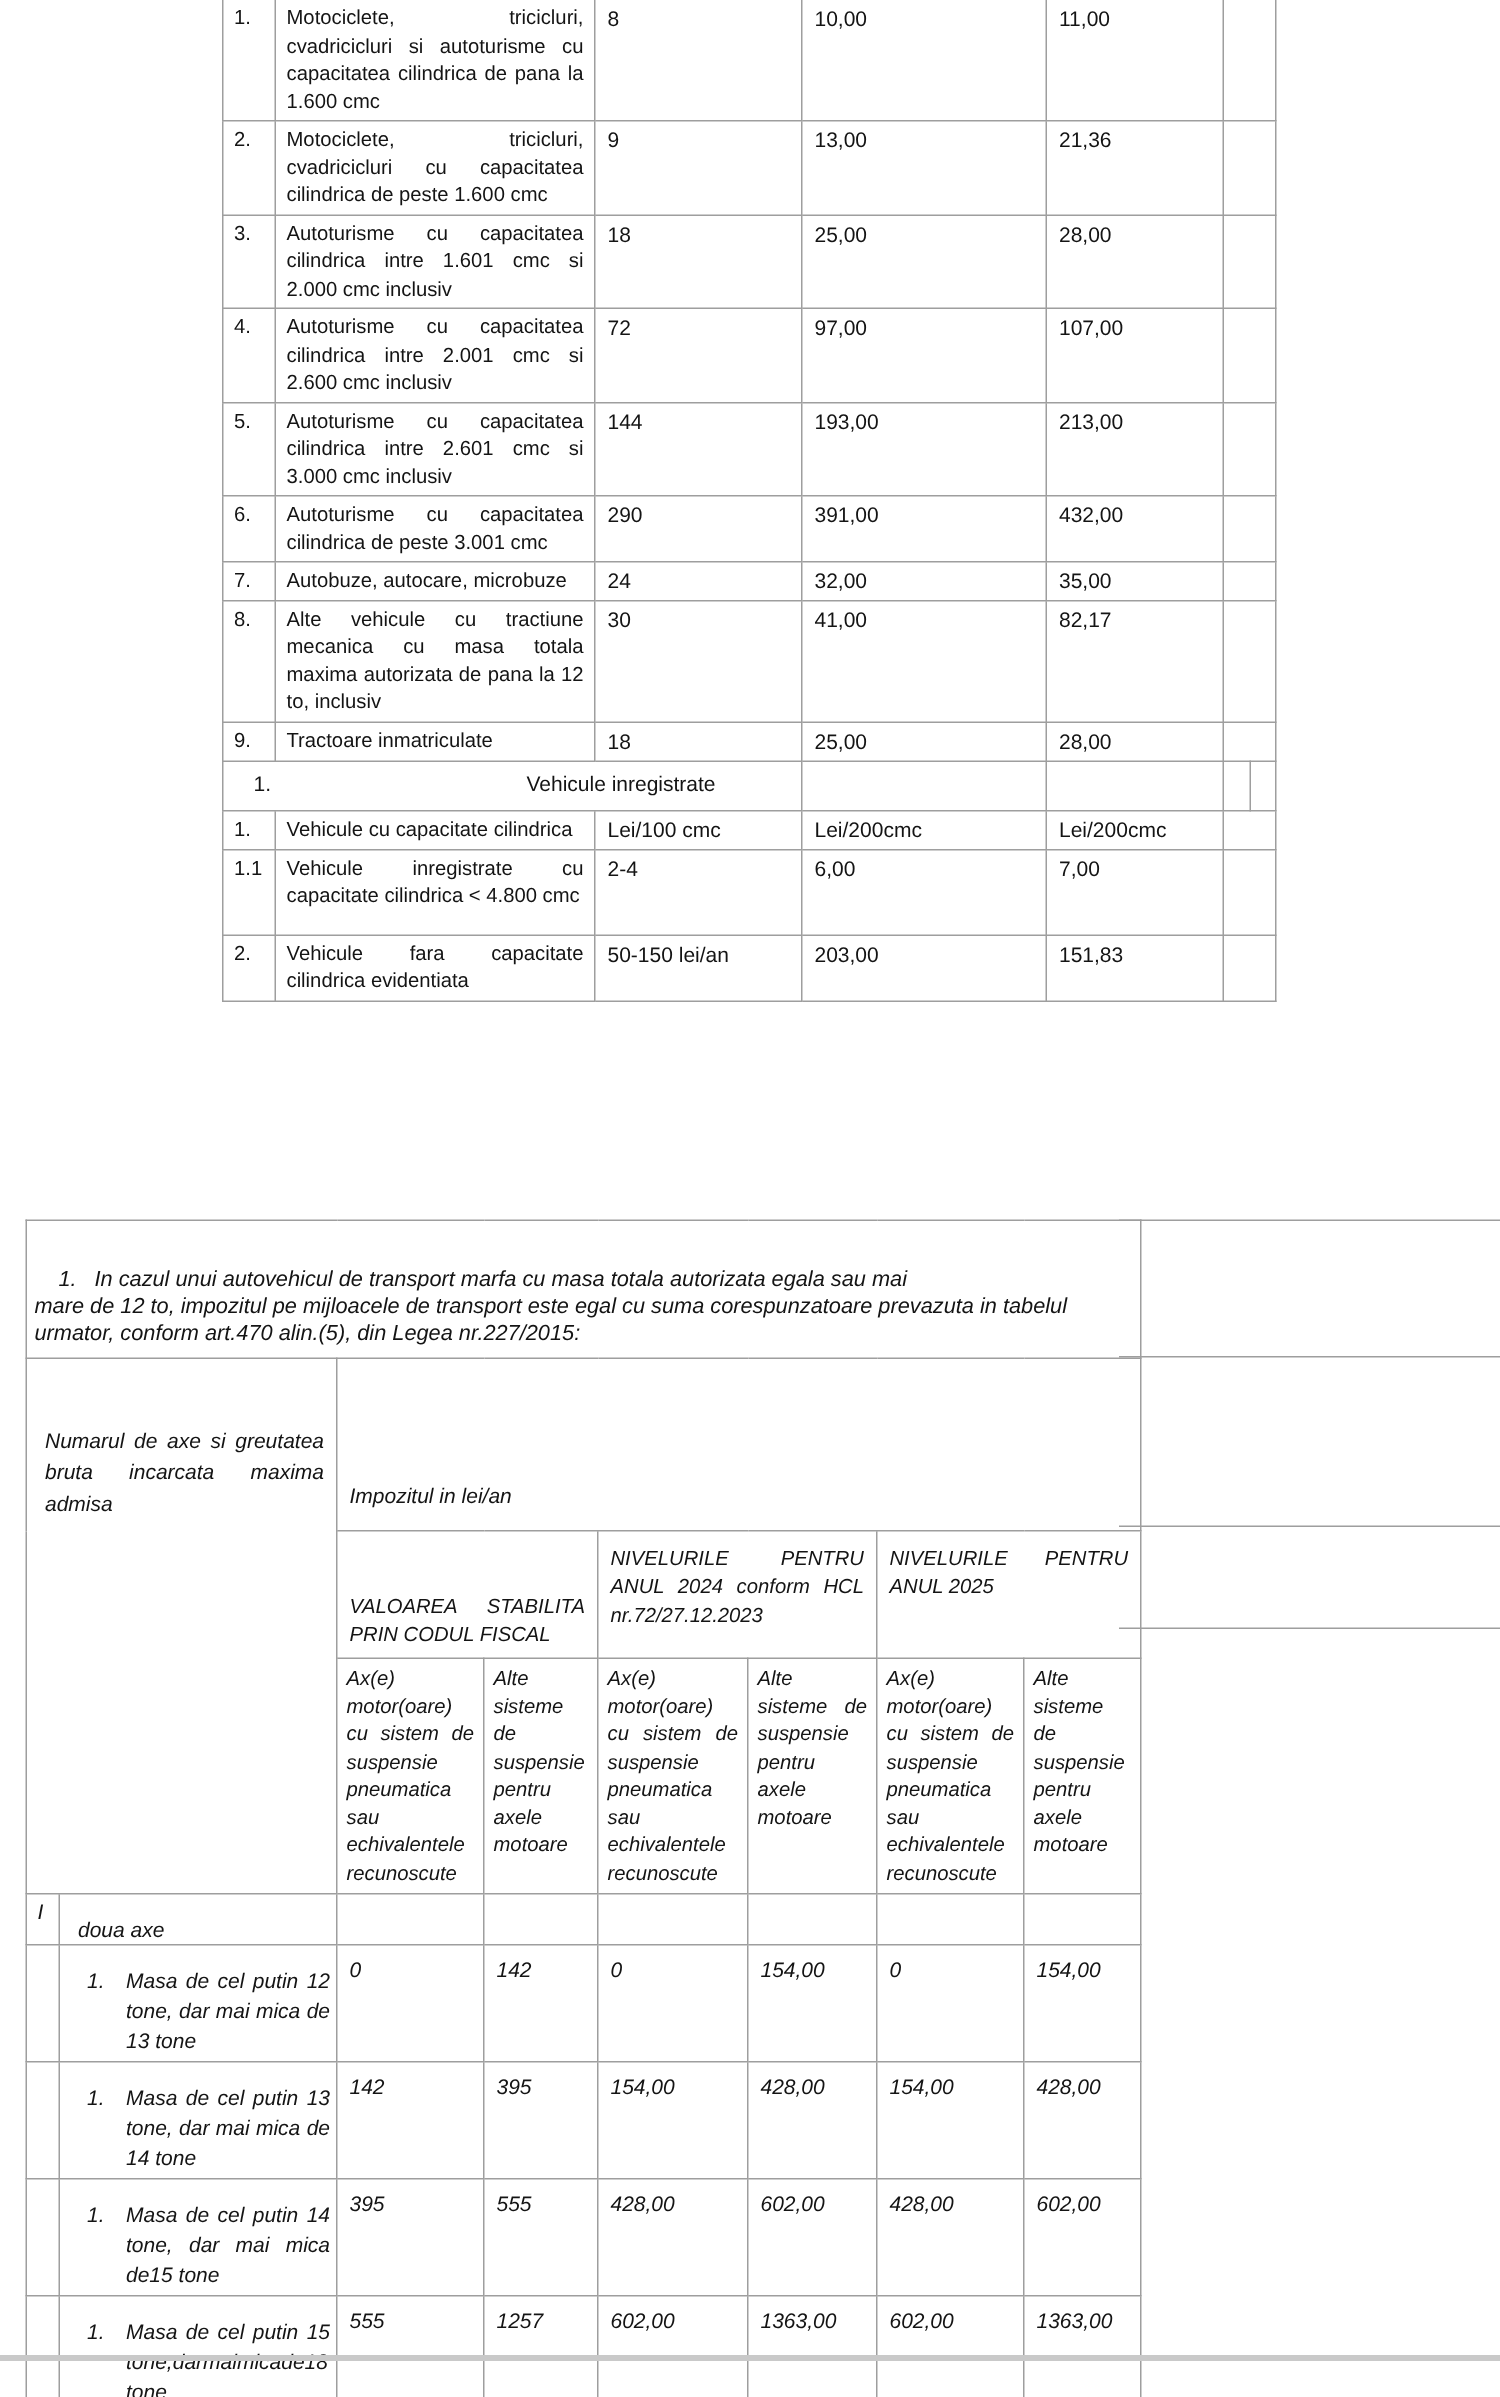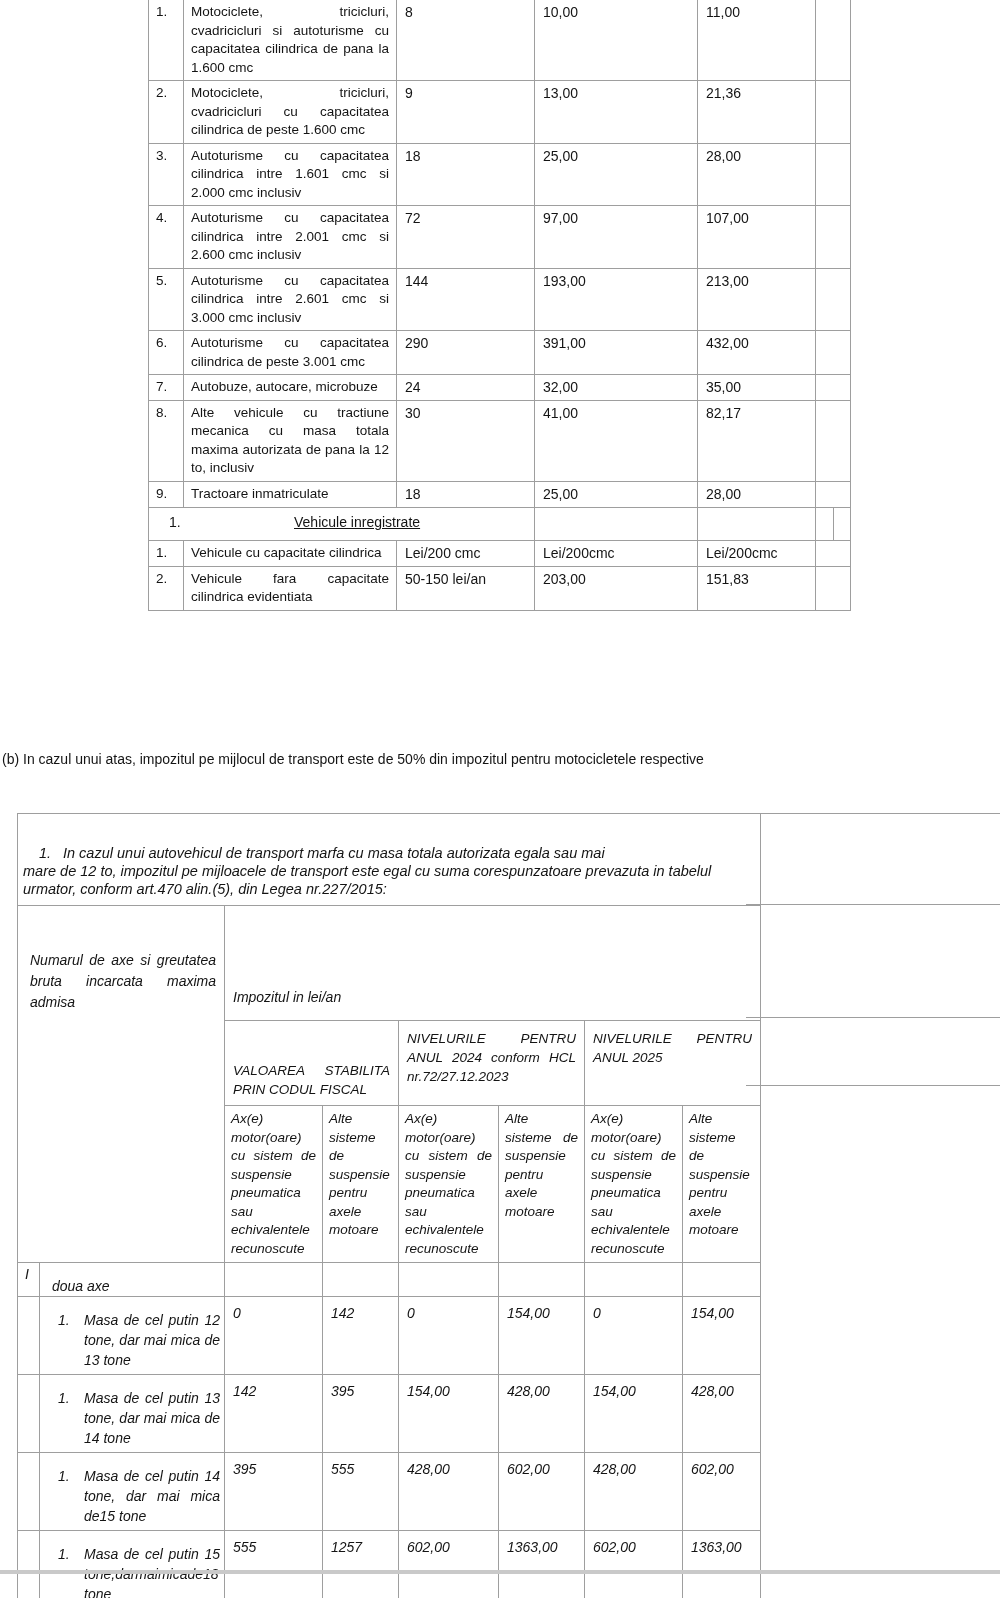--- a/index.html
+++ b/index.html
@@ -25,21 +25,21 @@
   }
   
   .tt{position:absolute;left:148px;top:0;width:702px;}
   .tt tr.first td{border-top:none;}
   .tt td.nr{padding-left:7px;}
   .tt td.desc{text-align:justify;}
   .tt td.val{font-size:14px;padding-left:8px;}
   .tt td.groupcell{padding:0;}
   .groupflex{display:flex;align-items:center;height:100%;padding-top:5px;}
   .groupflex .gnum{width:125px;padding-left:20px;font-size:14px;flex:none;}
-  .groupflex .glabel{flex:1;text-align:left;font-size:14px;text-decoration:underline;}
+  .groupflex .glabel{flex:1;text-align:center;font-size:14px;}
   
   .note-b{position:absolute;left:2px;top:750px;width:990px;font-size:14px;line-height:18px;}
   
   .at{position:absolute;left:17px;top:813px;width:743px;font-style:italic;}
   .at td.parcell{font-size:14.5px;line-height:18px;padding:30px 6px 6px 5px;}
   .nb1 .nbm{display:inline-block;width:24px;margin-left:16px;}
   .nb2{margin-top:0;}
   .at td.axes-head{
     vertical-align:top;text-align:justify;
     padding:44px 8px 0 12px;font-size:14px;line-height:21px;
@@ -155,37 +155,44 @@
         </div>
       </td>
       <td></td>
       <td></td>
       <td></td>
       <td></td>
     </tr>
     <tr style="height:26px">
       <td class="nr">1.</td>
       <td class="desc">Vehicule cu capacitate cilindrica</td>
-      <td class="val">Lei/200 cmc</td>
+      <td class="val">Lei/100 cmc</td>
       <td class="val">Lei/200cmc</td>
       <td class="val">Lei/200cmc</td>
+      <td colspan="2"></td>
+    </tr>
+    <tr style="height:57px">
+      <td class="nr">1.1</td>
+      <td class="desc">Vehicule inregistrate cu capacitate cilindrica &lt; 4.800 cmc</td>
+      <td class="val">2-4</td>
+      <td class="val">6,00</td>
+      <td class="val">7,00</td>
       <td colspan="2"></td>
     </tr>
     <tr style="height:37px">
       <td class="nr">2.</td>
       <td class="desc">Vehicule fara capacitate cilindrica evidentiata</td>
       <td class="val">50-150 lei/an</td>
       <td class="val">203,00</td>
       <td class="val">151,83</td>
       <td colspan="2"></td>
     </tr>
   </tbody>
     </table>
 
-  <div class="note-b">(b) In cazul unui atas, impozitul pe mijlocul de transport este de 50% din impozitul pentru motocicletele respective</div>
 
   <table class="at">
     <colgroup>
       <col style="width:22px">
         <col style="width:185px">
         <col style="width:98px">
         <col style="width:76px">
       <col style="width:100px">
         <col style="width:86px">
         <col style="width:98px">

